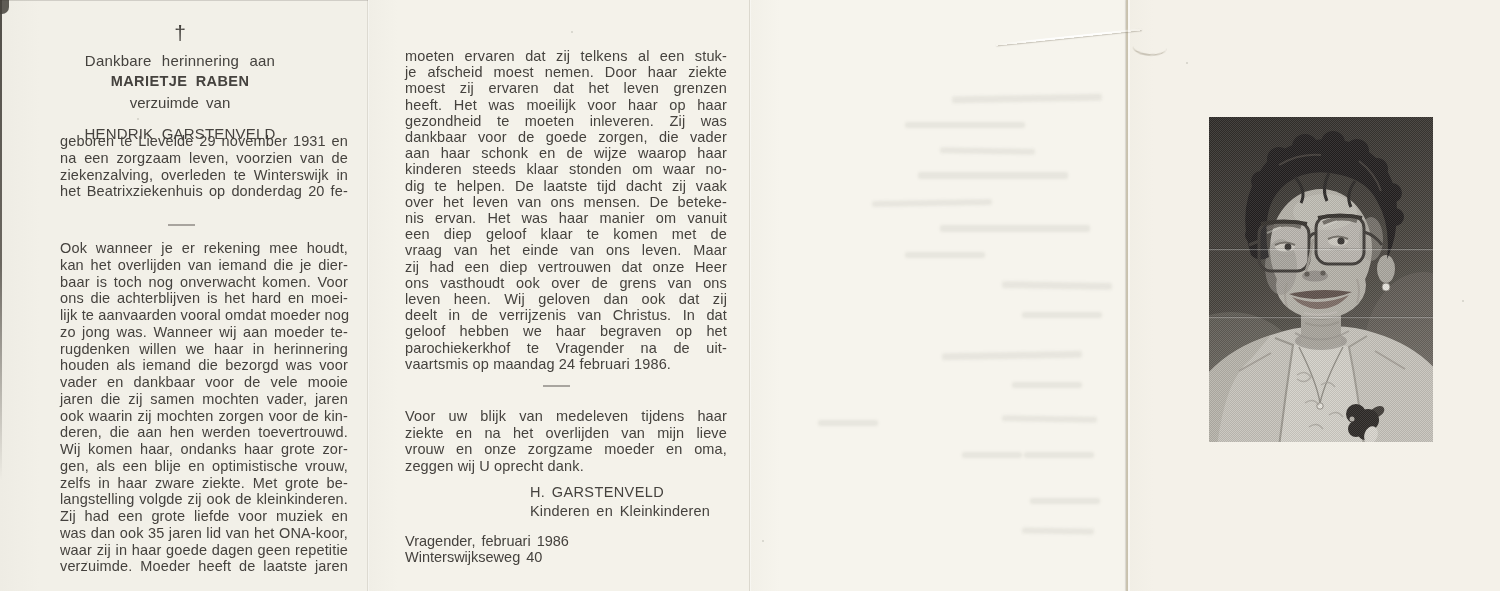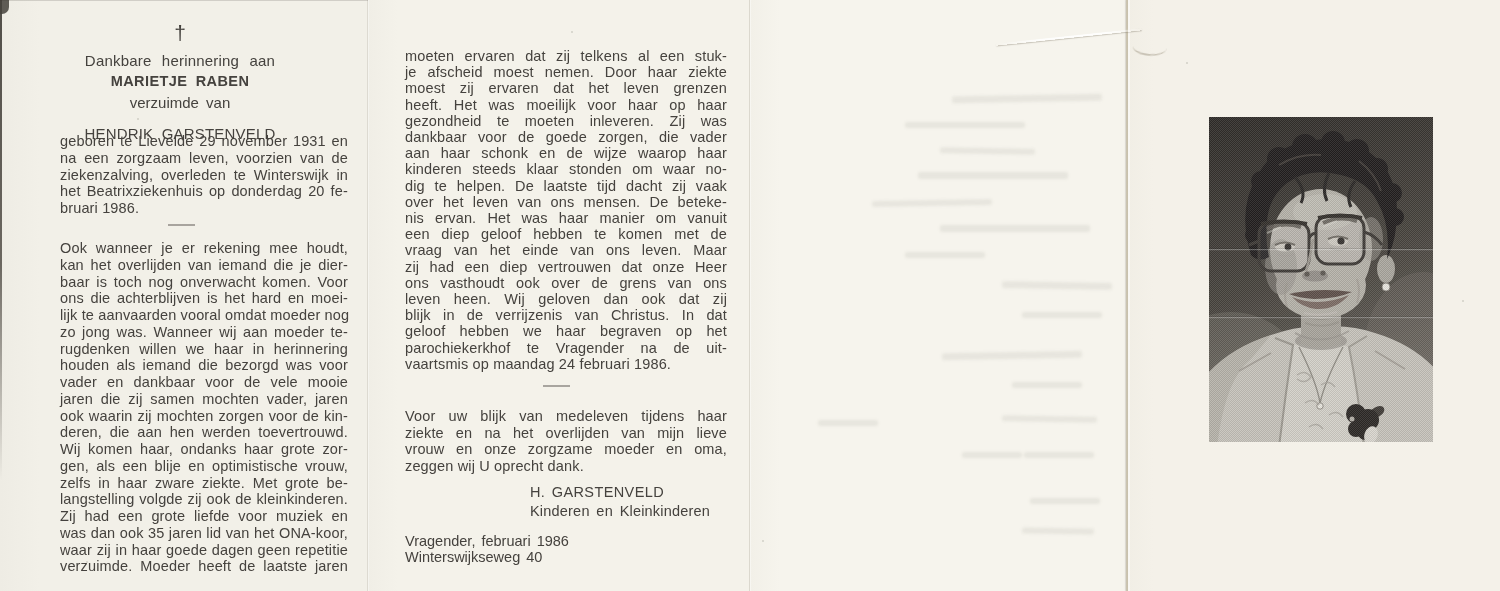--- a/index.html
+++ b/index.html
@@ -125,21 +125,20 @@
   <div class="hdr" id="hdr-intro">Dankbare herinnering aan</div>
   <div class="hdr" id="hdr-name">MARIETJE RABEN</div>
   <div class="hdr" id="hdr-rel">verzuimde van</div>
   <div class="hdr" id="hdr-spouse">HENDRIK GARSTENVELD</div>
 
   <div class="para" id="para-birth">
       <div class="tline">geboren te Lievelde 29 november 1931 en</div>
       <div class="tline">na een zorgzaam leven, voorzien van de</div>
       <div class="tline">ziekenzalving, overleden te Winterswijk in</div>
       <div class="tline">het Beatrixziekenhuis op donderdag 20 fe-</div>
-      <div class="tline tline-last">bruari 1986.</div>
     </div>
   <div class="divider" id="div1"></div>
   <div class="para" id="para-memoriam">
       <div class="tline">Ook wanneer je er rekening mee houdt,</div>
       <div class="tline">kan het overlijden van iemand die je dier-</div>
       <div class="tline">baar is toch nog onverwacht komen. Voor</div>
       <div class="tline">ons die achterblijven is het hard en moei-</div>
       <div class="tline">lijk te aanvaarden vooral omdat moeder nog</div>
       <div class="tline">zo jong was. Wanneer wij aan moeder te-</div>
       <div class="tline">rugdenken willen we haar in herinnering</div>
@@ -163,26 +162,26 @@
       <div class="tline">je afscheid moest nemen. Door haar ziekte</div>
       <div class="tline">moest zij ervaren dat het leven grenzen</div>
       <div class="tline">heeft. Het was moeilijk voor haar op haar</div>
       <div class="tline">gezondheid te moeten inleveren. Zij was</div>
       <div class="tline">dankbaar voor de goede zorgen, die vader</div>
       <div class="tline">aan haar schonk en de wijze waarop haar</div>
       <div class="tline">kinderen steeds klaar stonden om waar no-</div>
       <div class="tline">dig te helpen. De laatste tijd dacht zij vaak</div>
       <div class="tline">over het leven van ons mensen. De beteke-</div>
       <div class="tline">nis ervan. Het was haar manier om vanuit</div>
-      <div class="tline">een diep geloof hebben te komen met de</div>
+      <div class="tline">een diep geloof klaar te komen met de</div>
       <div class="tline">vraag van het einde van ons leven. Maar</div>
       <div class="tline">zij had een diep vertrouwen dat onze Heer</div>
       <div class="tline">ons vasthoudt ook over de grens van ons</div>
       <div class="tline">leven heen. Wij geloven dan ook dat zij</div>
-      <div class="tline">blijk in de verrijzenis van Christus. In dat</div>
+      <div class="tline">deelt in de verrijzenis van Christus. In dat</div>
       <div class="tline">geloof hebben we haar begraven op het</div>
       <div class="tline">parochiekerkhof te Vragender na de uit-</div>
       <div class="tline tline-last">vaartsmis op maandag 24 februari 1986.</div>
     </div>
   <div class="divider" id="div2"></div>
   <div class="para" id="para-thanks">
       <div class="tline">Voor uw blijk van medeleven tijdens haar</div>
       <div class="tline">ziekte en na het overlijden van mijn lieve</div>
       <div class="tline">vrouw en onze zorgzame moeder en oma,</div>
       <div class="tline tline-last">zeggen wij U oprecht dank.</div>

